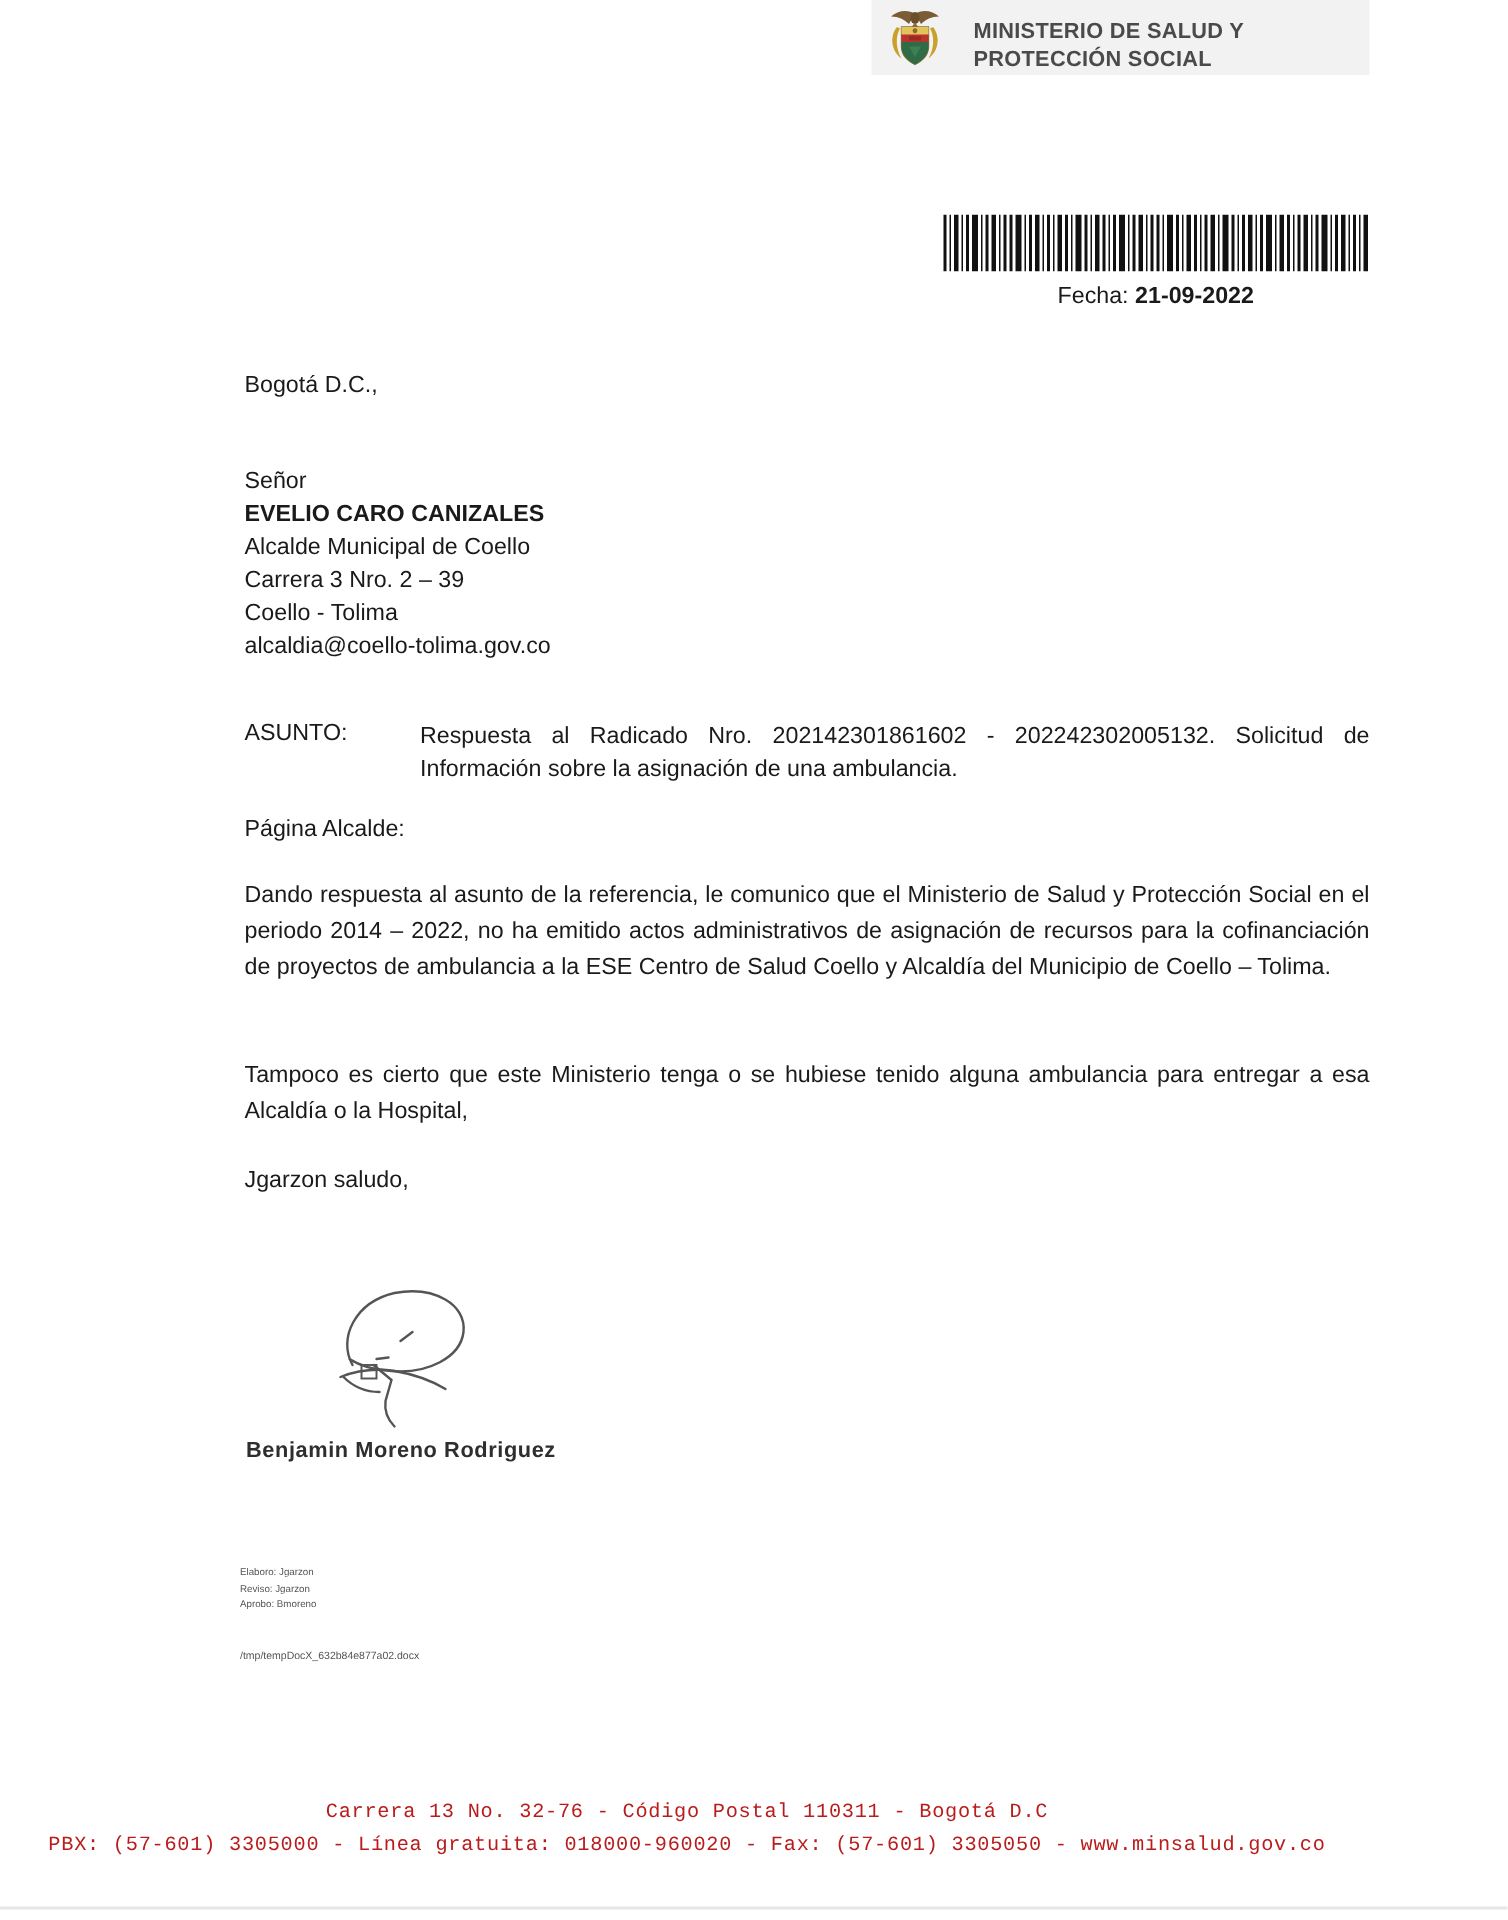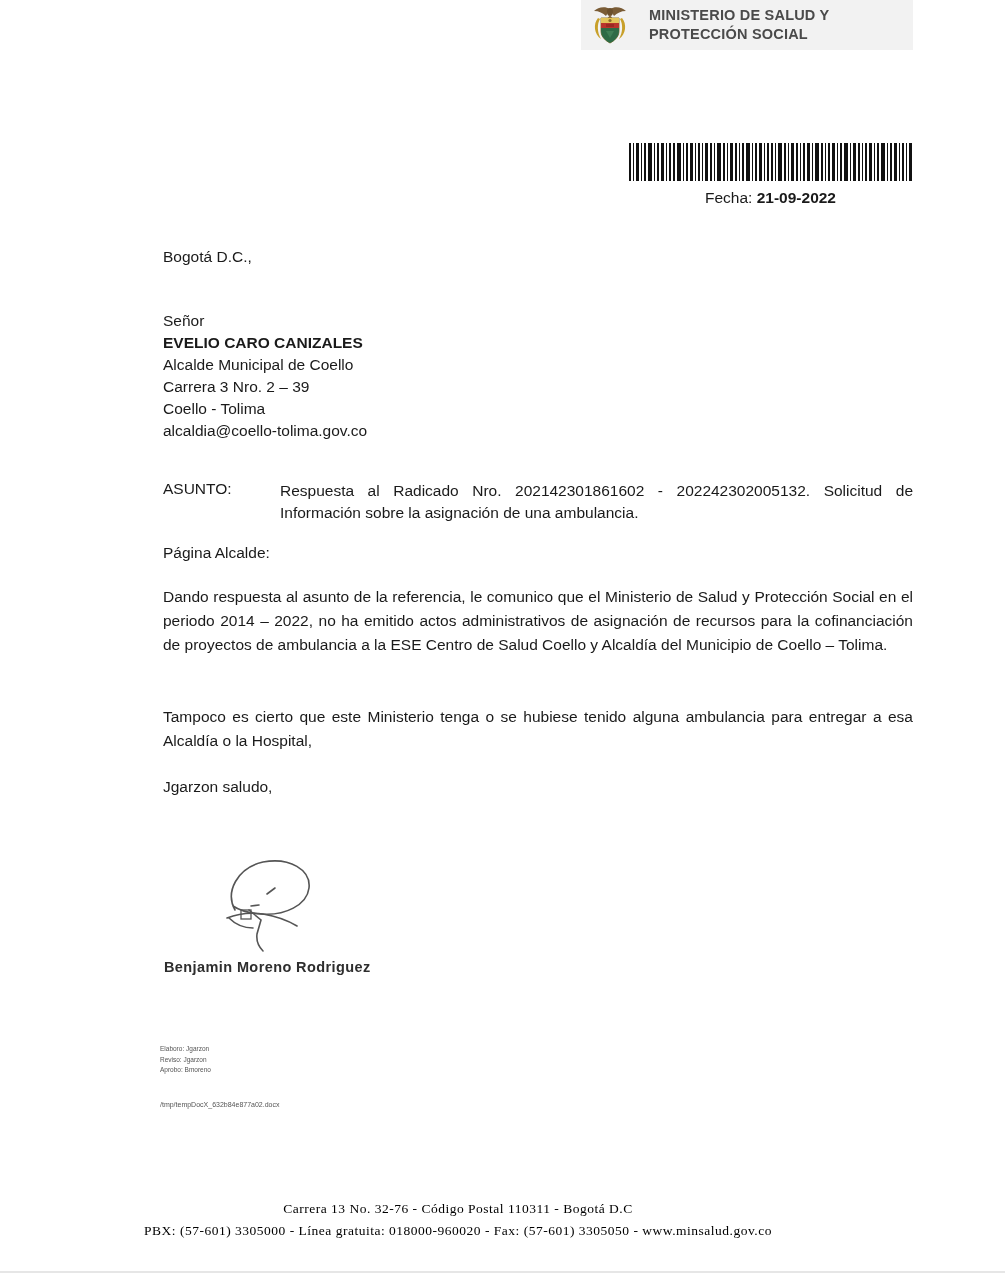--- a/index.html
+++ b/index.html
@@ -18,21 +18,21 @@
 
   
   .header-band {
     position: absolute;
     left: 581px;
     top: 0;
     width: 332px;
     height: 50px;
     background: #f2f2f2;
     display: flex;
-    align-items: center;
+    align-items: flex-end;
   }
   .crest-box {
     width: 58px;
     height: 50px;
     display: flex;
     align-items: center;
     justify-content: center;
     flex: none;
   }
   .crest-box svg { display: block; }
@@ -168,23 +168,23 @@
     color: #555;
   }
 
   
   .footer {
     position: absolute;
     left: 0;
     top: 1198px;
     width: 916px;
     text-align: center;
-    font-family: Liberation Serif, serif;
+    font-family: Liberation Mono, monospace;
     font-size: 13.5px;
-    color: #000000;
+    color: #b91c1c;
     line-height: 1.6;
     letter-spacing: 0.5px;
   }
   .page-edge {
     position: absolute;
     left: 0;
     top: 1271px;
     width: 1005px;
     height: 2px;
     background: #e6e6e6;

